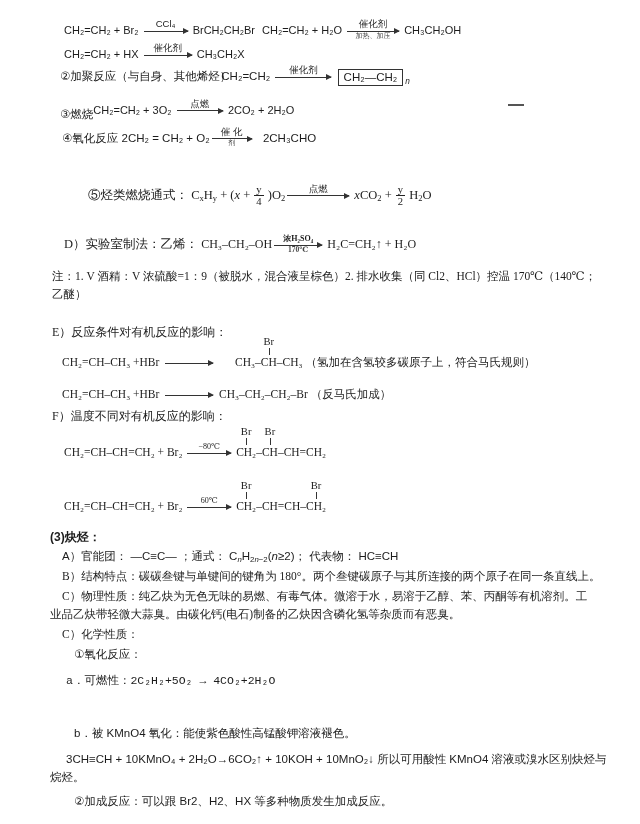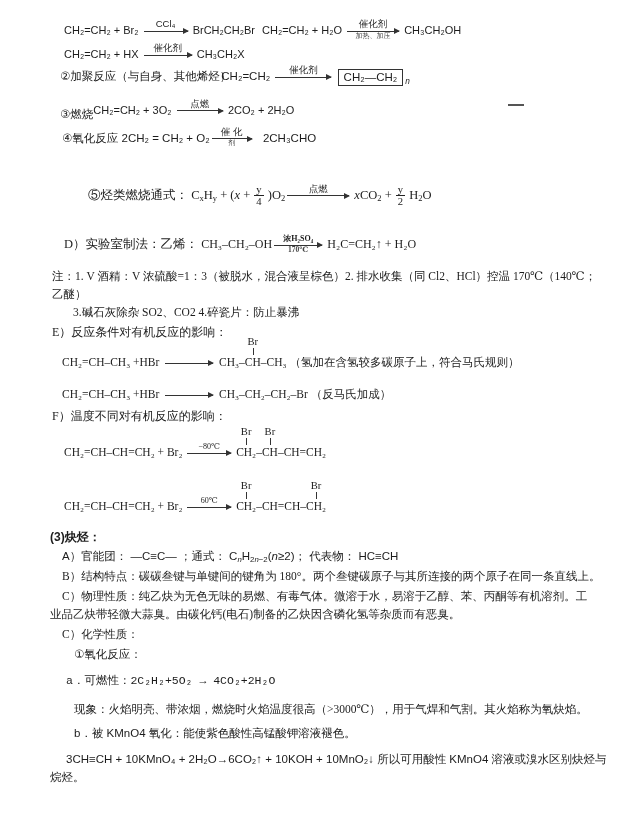--- a/index.html
+++ b/index.html
@@ -258,30 +258,29 @@
   <div class="ln serif" style="left:64px; top:238px; font-size:12.5px;">
     <span>D）实验室制法：乙烯：</span>
     <span style="font-size:12px;">CH₃–CH₂–OH</span><span class="arw" style="width:48px;font-weight:bold;">
       <span class="top" style="font-size:8px;">浓H₂SO₄</span>
       <span class="bar"></span>
       <span class="bot" style="font-size:7.5px;">170℃</span>
     </span>
     <span style="font-size:12px;">H₂C=CH₂↑ + H₂O</span>
   </div>
 
-  <div class="ln serif" style="left:52px; top:270px; font-size:11.5px;">注：1. V 酒精：V 浓硫酸=1：3（被脱水，混合液呈棕色）2.  排水收集（同 Cl2、HCl）控温 170℃（140℃；</div>
+  <div class="ln serif" style="left:52px; top:270px; font-size:11.5px;">注：1. V 酒精：V 浓硫酸=1：9（被脱水，混合液呈棕色）2.  排水收集（同 Cl2、HCl）控温 170℃（140℃；</div>
   <div class="ln serif" style="left:52px; top:288px; font-size:11.5px;">乙醚）</div>
-  <div class="ln serif" style="left:73px; top:306px; font-size:11.5px;">3.碱石灰除杂 SO2、CO2      4.碎瓷片：防止暴沸</div>
 
   <div class="ln serif" style="left:52px; top:326px; font-size:12px;">E）反应条件对有机反应的影响：</div>
 
   <div class="ln serif" style="left:62px; top:356px; font-size:11.5px;">
     <span>CH₂=CH–CH₃ +HBr</span>
     <span class="plainarw" style="width:48px;"><span class="bar"></span></span>
-    <span style="">CH₃–</span><span class="sub-above">
+    <span style="margin-left:16px;">CH₃–</span><span class="sub-above">
       <span class="grp">Br</span>
       <span class="stick"></span>
       <span>CH</span>
     </span><span>–CH₃</span>
     <span style="font-size:11.5px;">（氢加在含氢较多碳原子上，符合马氏规则）</span>
   </div>
 
   <div class="ln serif" style="left:62px; top:388px; font-size:11.5px;text-align:center;">
     <span>CH₂=CH–CH₃ +HBr</span>
     <span class="plainarw" style="width:48px;"><span class="bar"></span></span>
@@ -340,21 +339,21 @@
 
   <div class="ln serif" style="left:62px; top:590px; font-size:11.5px;">C）物理性质：纯乙炔为无色无味的易燃、有毒气体。微溶于水，易溶于乙醇、苯、丙酮等有机溶剂。工</div>
   <div class="ln serif" style="left:50px; top:608px; font-size:11.5px;">业品乙炔带轻微大蒜臭。由碳化钙(电石)制备的乙炔因含磷化氢等杂质而有恶臭。</div>
 
   <div class="ln serif" style="left:62px; top:628px; font-size:11.5px;">C）化学性质：</div>
 
   <div class="ln sans" style="left:74px; top:648px; font-size:11.5px;">①氧化反应：</div>
 
   <div class="ln sans" style="left:66px; top:675px; font-size:11.5px;font-family:Liberation Mono, monospace;">a．可燃性：2C₂H₂+5O₂  →  4CO₂+2H₂O</div>
 
-  <div class="ln serif" style="left:74px; top:703px; font-size:11.5px;">现象：火焰明亮、带浓烟，燃烧时火焰温度很高（&gt;3000℃），用于气焊和气割。其火焰称为氧炔焰。</div>
 
   <div class="ln sans" style="left:74px; top:727px; font-size:11.5px;">b．被 KMnO4 氧化：能使紫色酸性高锰酸钾溶液褪色。</div>
 
   <div class="ln sans" style="left:66px; top:753px; font-size:11.5px;">3CH≡CH + 10KMnO₄ + 2H₂O→6CO₂↑ + 10KOH + 10MnO₂↓ 所以可用酸性 KMnO4 溶液或溴水区别炔烃与</div>
   <div class="ln sans" style="left:50px; top:771px; font-size:11.5px;">烷烃。</div>
 
+  <div class="ln sans" style="left:74px; top:795px; font-size:11.5px;">②加成反应：可以跟 Br2、H2、HX 等多种物质发生加成反应。</div>
 
 </div>
 
 </body></html>

